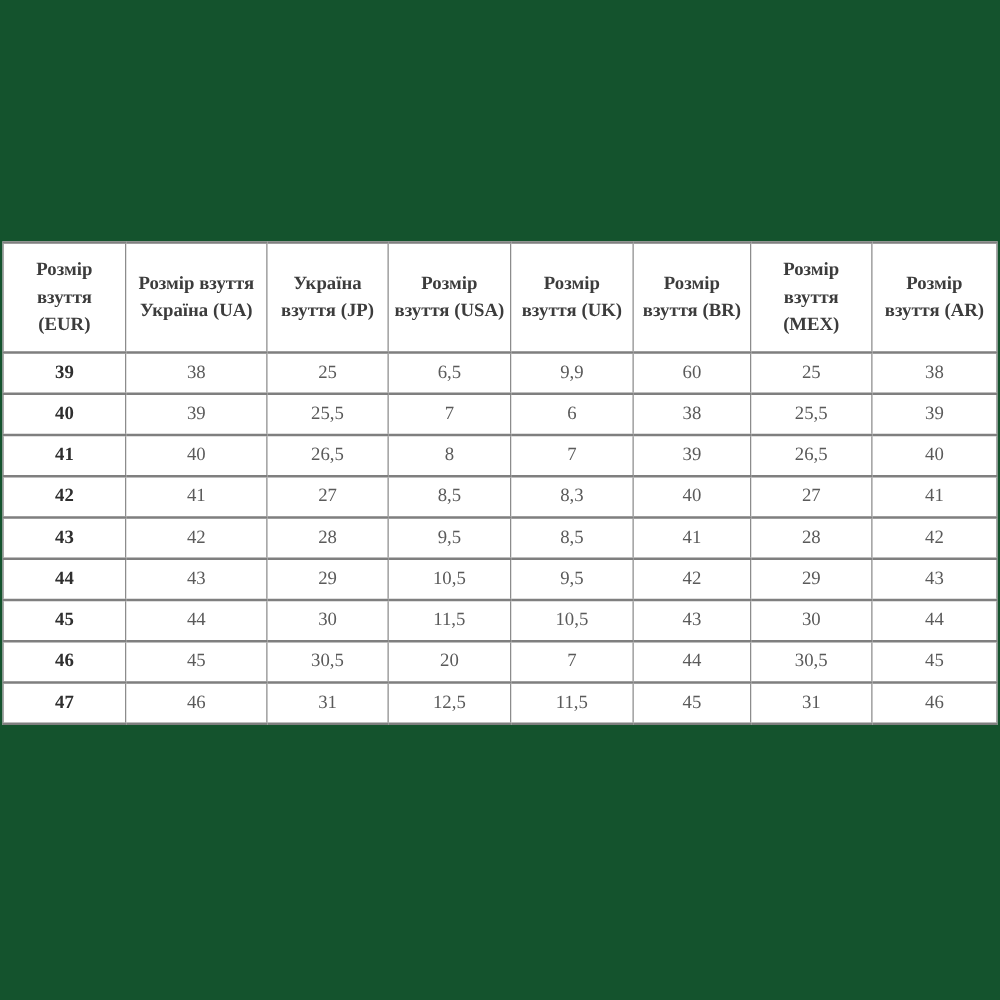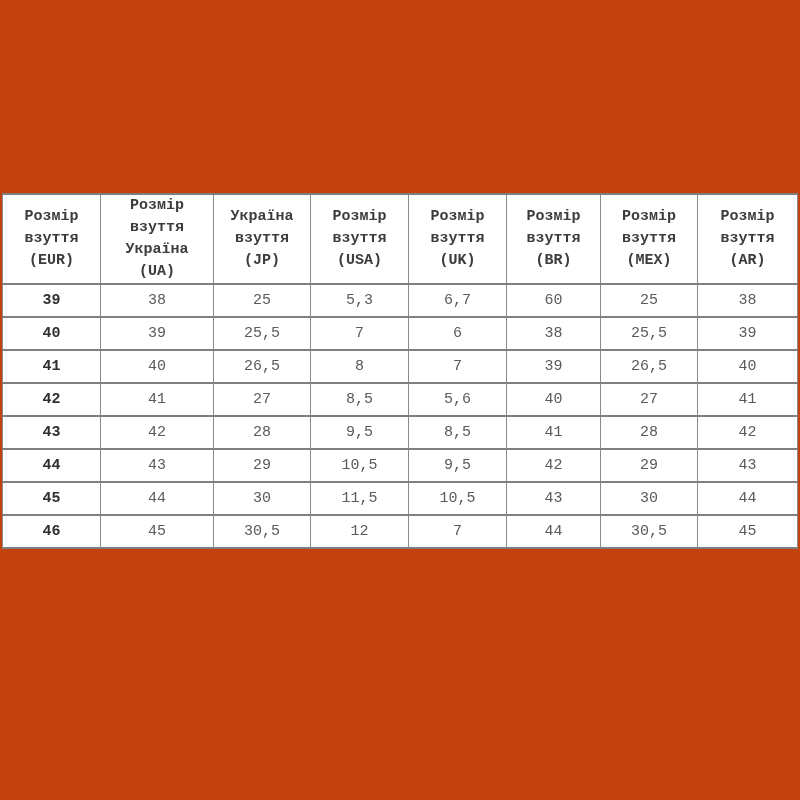--- a/index.html
+++ b/index.html
@@ -4,22 +4,22 @@
 <style>
   html, body {
     margin: 0;
     padding: 0;
     background: #ffffff;
   }
   .page {
     position: relative;
     width: 800px;
     height: 800px;
-    background: #c2410c;
-    font-family: Liberation Mono, monospace;
+    background: #14532d;
+    font-family: Liberation Serif, serif;
     overflow: hidden;
   }
   table.size-table {
     position: absolute;
     left: 2px;
     top: 193px;
     width: 795px;
     border-collapse: collapse;
     table-layout: fixed;
     background: #ffffff;
@@ -85,22 +85,22 @@
           <th>Розмір взуття (BR)</th>
           <th>Розмір взуття (MEX)</th>
           <th>Розмір взуття (AR)</th>
         </tr>
     </thead>
     <tbody>
         <tr>
           <td class="col-eur">39</td>
           <td>38</td>
           <td>25</td>
-          <td>5,3</td>
-          <td>6,7</td>
+          <td>6,5</td>
+          <td>9,9</td>
           <td>60</td>
           <td>25</td>
           <td>38</td>
         </tr>
         <tr>
           <td class="col-eur">40</td>
           <td>39</td>
           <td>25,5</td>
           <td>7</td>
           <td>6</td>
@@ -116,21 +116,21 @@
           <td>7</td>
           <td>39</td>
           <td>26,5</td>
           <td>40</td>
         </tr>
         <tr>
           <td class="col-eur">42</td>
           <td>41</td>
           <td>27</td>
           <td>8,5</td>
-          <td>5,6</td>
+          <td>8,3</td>
           <td>40</td>
           <td>27</td>
           <td>41</td>
         </tr>
         <tr>
           <td class="col-eur">43</td>
           <td>42</td>
           <td>28</td>
           <td>9,5</td>
           <td>8,5</td>
@@ -155,21 +155,31 @@
           <td>11,5</td>
           <td>10,5</td>
           <td>43</td>
           <td>30</td>
           <td>44</td>
         </tr>
         <tr>
           <td class="col-eur">46</td>
           <td>45</td>
           <td>30,5</td>
-          <td>12</td>
+          <td>20</td>
           <td>7</td>
           <td>44</td>
           <td>30,5</td>
           <td>45</td>
+        </tr>
+        <tr>
+          <td class="col-eur">47</td>
+          <td>46</td>
+          <td>31</td>
+          <td>12,5</td>
+          <td>11,5</td>
+          <td>45</td>
+          <td>31</td>
+          <td>46</td>
         </tr>
       </tbody>
   </table>
 </div>
 
 </body></html>

